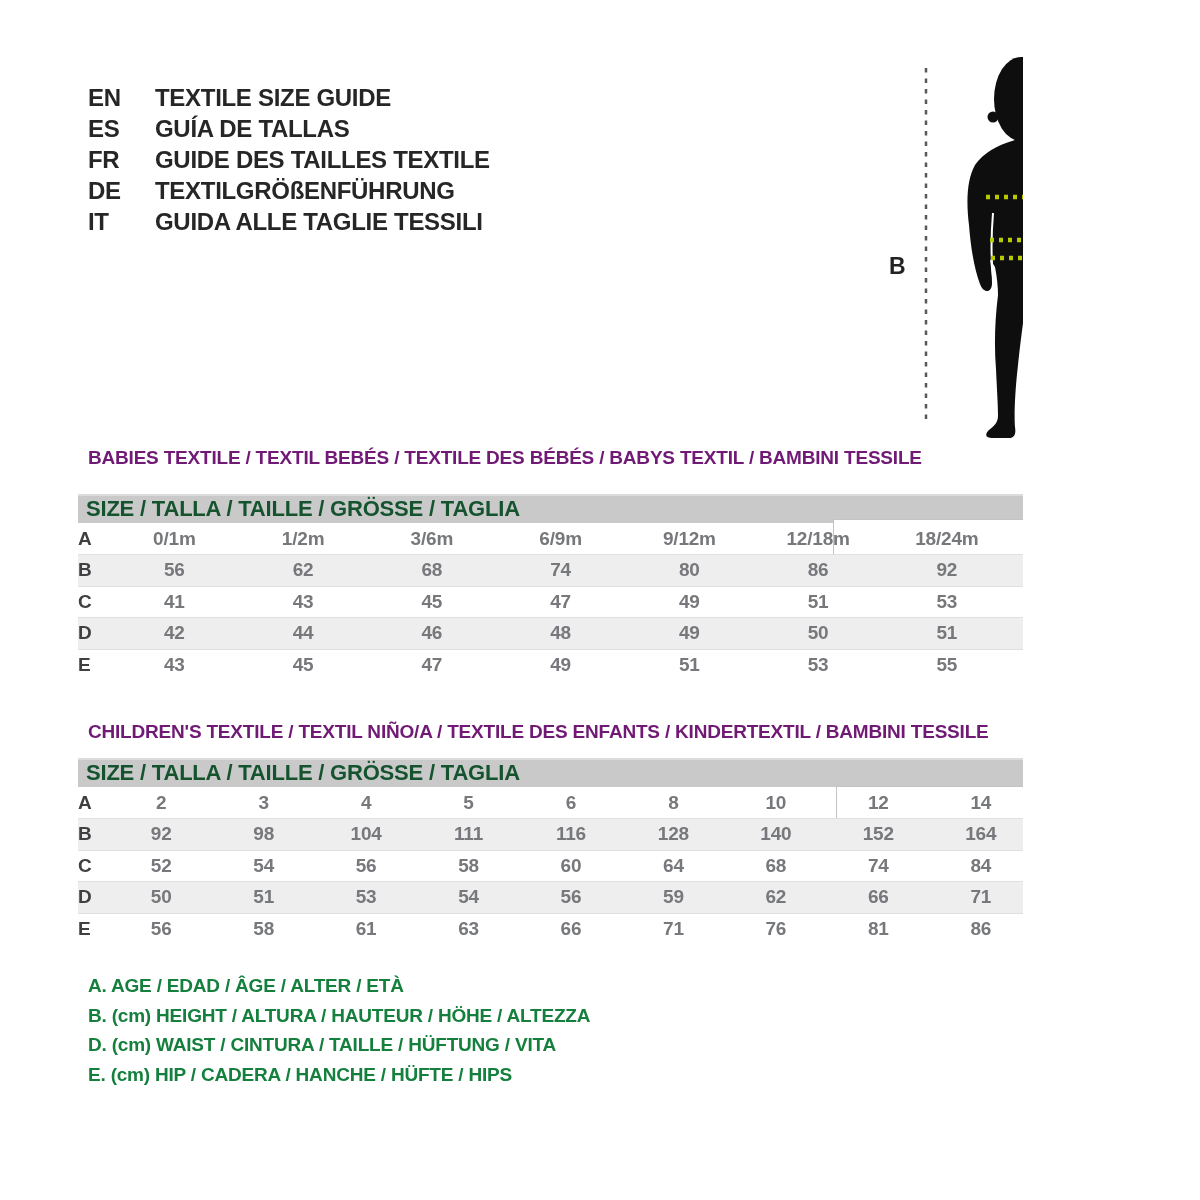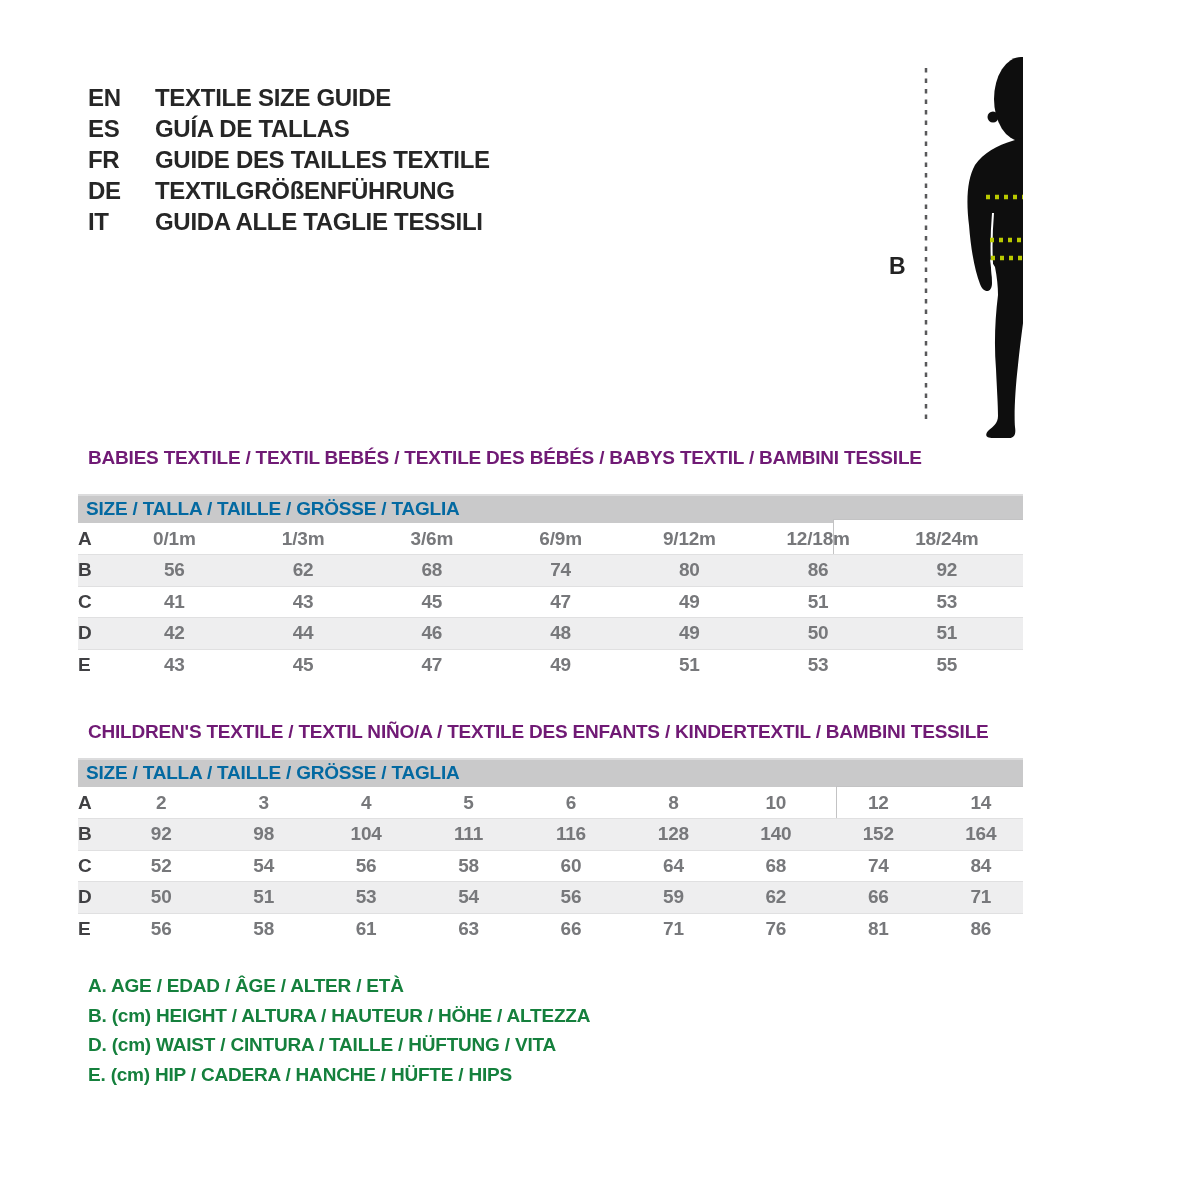--- a/index.html
+++ b/index.html
@@ -26,21 +26,21 @@
   .heading-children { top:721px; }
 
   
   .table-wrap { position:absolute; left:78px; }
   .wrap-babies { top:494px; width:1062px; }
   .wrap-children { top:758px; width:954px; }
 
   .size-header {
     position:relative; z-index:0; height:27px; background:#c9c9ca;
     border-top:2px solid #dcdcdd; line-height:26px; padding-left:8px;
-    font-size:19px; font-weight:700; color:#0369a1; letter-spacing:-0.2px;
+    font-size:22px; font-weight:700; color:#14532d; letter-spacing:-0.2px;
   }
 
   .highlight-box {
     position:absolute; background:#ffffff; border:1px solid #c3c3c4; z-index:1;
   }
   .highlight-babies { left:755px; top:25px; width:306px; height:35px; }
   .highlight-children { left:758px; top:28px; width:195px; height:32px; }
 
   table.size-table {
     position:relative; z-index:2; border-collapse:collapse; table-layout:fixed;
@@ -168,21 +168,21 @@
           <col>
           <col>
           <col>
           <col>
           <col>
       </colgroup>
       <tbody>
           <tr>
         <th class="row-label">A</th>
         <td class="size-cell">0/1m</td>
-        <td class="size-cell">1/3m</td>
+        <td class="size-cell">1/2m</td>
         <td class="size-cell">3/6m</td>
         <td class="size-cell">6/9m</td>
         <td class="size-cell">9/12m</td>
         <td class="size-cell">12/18m</td>
         <td class="size-cell">18/24m</td>
         <td class="size-cell">24/36m</td>
       </tr>
       <tr class="striped">
         <th class="row-label">B</th>
         <td class="size-cell">56</td>

